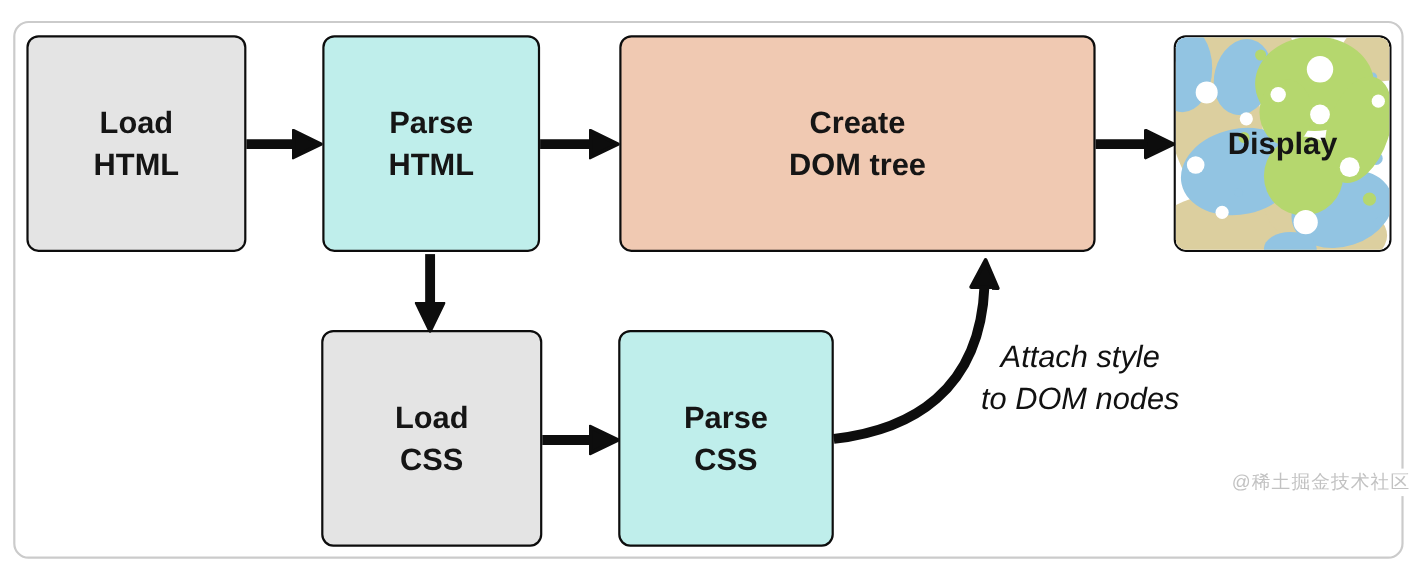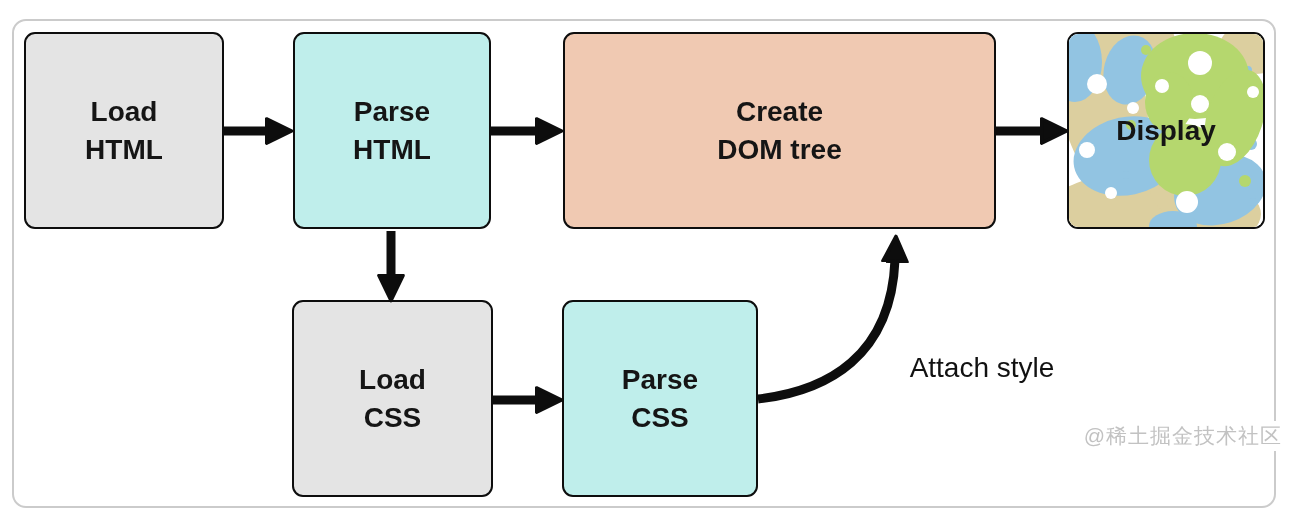--- a/index.html
+++ b/index.html
@@ -73,31 +73,31 @@
   }
   .blob-tan   { fill: var(--blob-tan, #dccf9f); }
   .blob-blue  { fill: var(--blob-blue, #92c4e2); }
   .blob-green { fill: var(--blob-green, #b5d76e); }
   .blob-white { fill: #ffffff; }
 
   .annotation {
     position: absolute;
     left: 856px; top: 306px;
     width: 252px;
+    font-style: italic;
     font-size: 28px;
     line-height: 38px;
     color: #111111;
     text-align: center;
     z-index: 2;
-    margin-top: 43px;
   }
   .watermark {
     position: absolute;
     right: 14px; bottom: 12px;
-    font-size: 21px;
+    font-size: 17px;
     letter-spacing: 1px;
     color: var(--watermark, #c2c2c2);
     background: #ffffff;
     padding: 1px 2px;
     z-index: 5;
   }
 </style>
 </head>
 <body>
 
@@ -181,17 +181,18 @@
     <path class="arrow-stem" d="M224,131 H268" marker-end="url(#ah)"></path>
     <path class="arrow-stem" d="M491,131 H538" marker-end="url(#ah)"></path>
     <path class="arrow-stem" d="M996,131 H1043" marker-end="url(#ah)"></path>
     <path class="arrow-stem" d="M391,231 V277" marker-end="url(#ah)"></path>
     <path class="arrow-stem" d="M493,400 H538" marker-end="url(#ah)"></path>
     <path class="arrow-stem" d="M758,399 C828,391 891,356 895,260" marker-end="url(#ah)"></path>
   </svg>
 
   <div class="annotation">
     <div>Attach style</div>
+    <div>to DOM nodes</div>
   </div>
 
   <span class="watermark">@稀土掘金技术社区</span>
 
 </div>
 
 </body></html>

